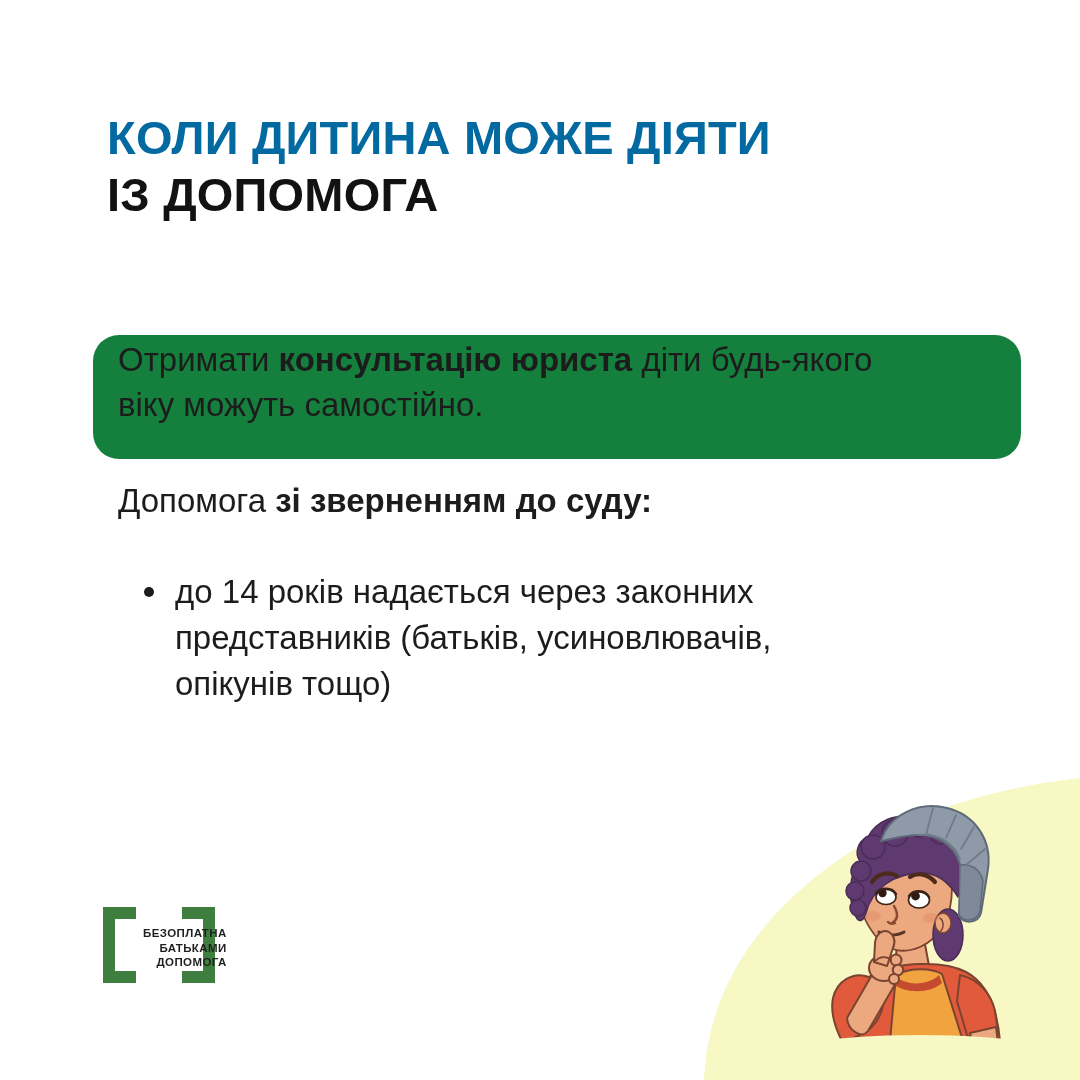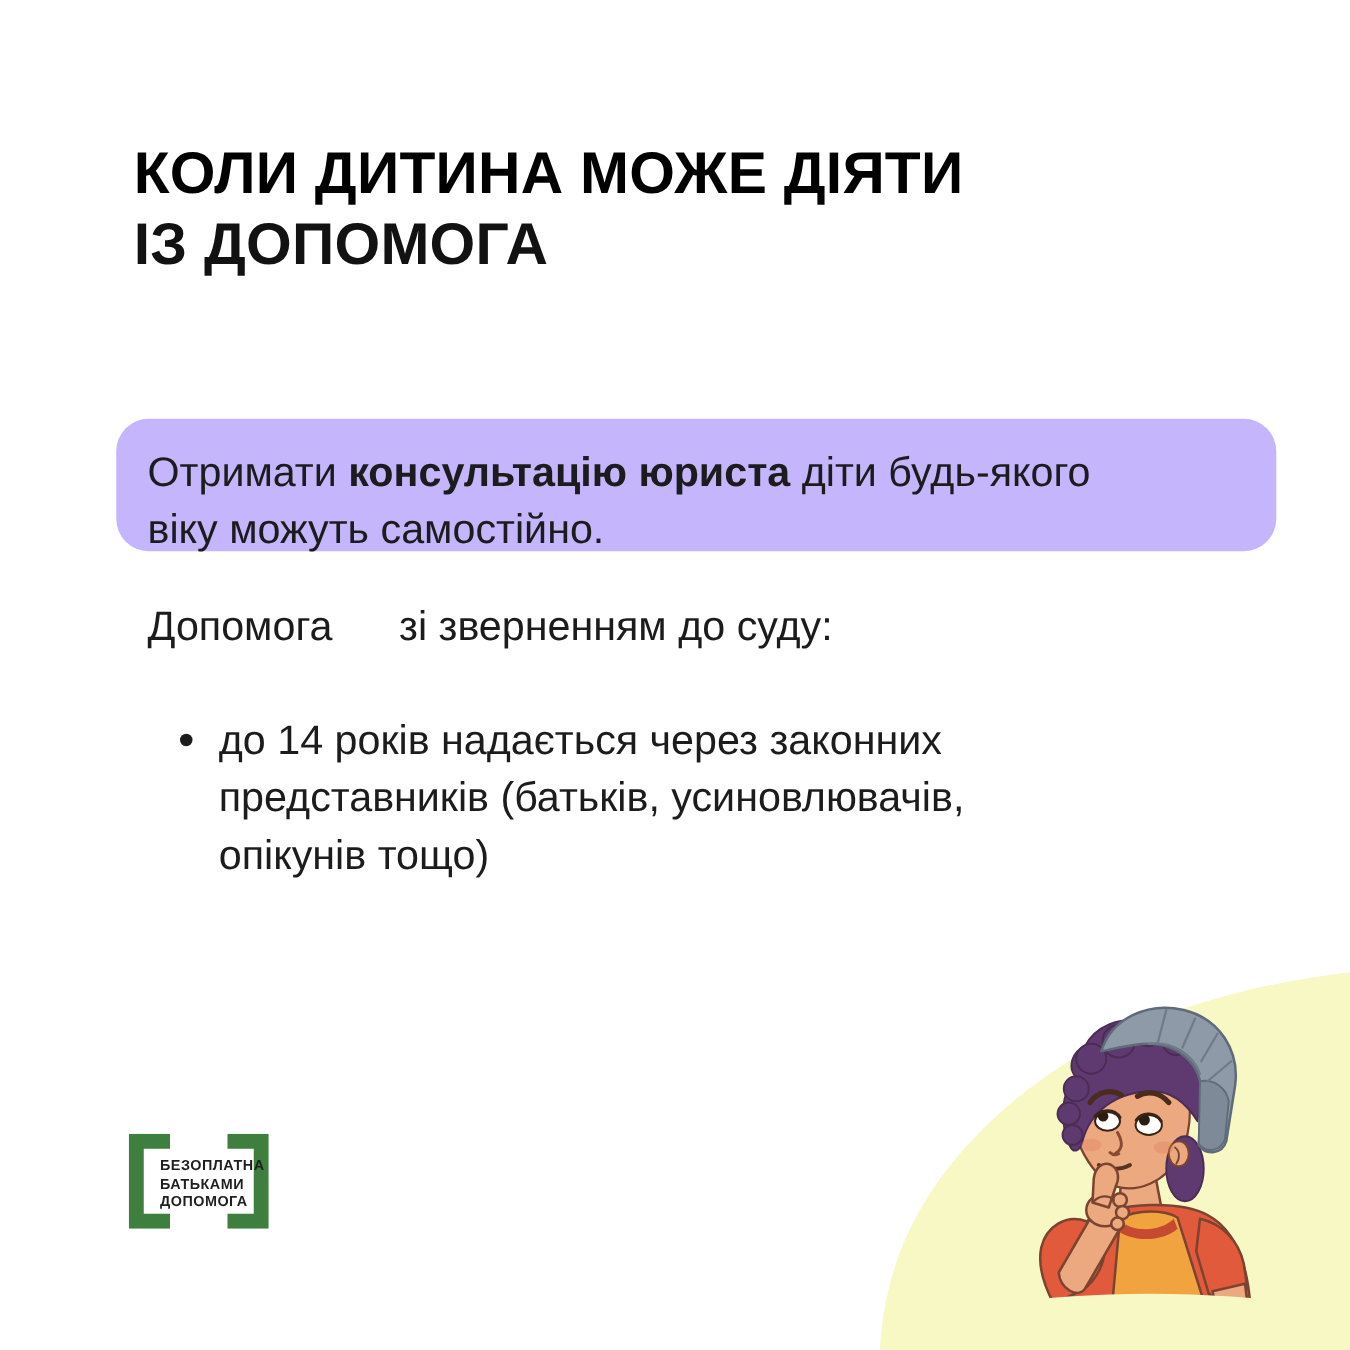--- a/index.html
+++ b/index.html
@@ -5,43 +5,43 @@
   html,body { margin:0; padding:0; background:#ffffff; }
   .canvas {
     position:relative; width:1080px; height:1080px; background:#ffffff;
     overflow:hidden; font-family:"Liberation Sans", sans-serif; color:#1c1c1c;
   }
   .pre-line { white-space:pre-line; }
 
   
   .title { position:absolute; left:107px; top:109px; font-size:47px; font-weight:700;
            line-height:57px; letter-spacing:0.2px; color:#121212; }
-  .title .green { color:#000000; }
+  .title .green { color:#0369a1; }
 
   
-  .info-box { position:absolute; left:93px; top:335px; width:928px; height:106px;
-              background:#c4b5fd; border-radius:26px; box-sizing:border-box;
-              padding:20px 16px 0 25px; font-size:33px; line-height:45px; }
+  .info-box { position:absolute; left:93px; top:335px; width:928px; height:124px;
+              background:#15803d; border-radius:26px; box-sizing:border-box;
+              padding:2px 16px 0 25px; font-size:33px; line-height:45px; }
   .info-box b { font-weight:700; }
 
   
   .section-heading { position:absolute; left:118px; top:478px; font-size:33px; line-height:46px; }
-  .section-heading b { font-weight:400;margin-left:44px; }
+  .section-heading b { font-weight:700; }
 
   
   .bullets { position:absolute; left:118px; top:569px; margin:0; padding:0; list-style:none; }
   .bullets li { position:relative; padding-left:57px; font-size:33px; line-height:46px; margin-bottom:17px; }
   .bullets li .dot { position:absolute; left:26px; top:18px; width:10px; height:10px;
                      border-radius:50%; background:#1c1c1c; }
 
   
   .logo { position:absolute; left:103px; top:907px; width:112px; height:76px; }
   .logo svg { position:absolute; left:0; top:0; }
-  .logo-text { position:absolute; left:25px; top:19px; font-size:11.5px; font-weight:700;
-               line-height:14.5px; letter-spacing:0.4px; color:#1f1f1f; }
+  .logo-text { position:absolute; left:40px; top:19px; font-size:11.5px; font-weight:700;
+               line-height:14.5px; letter-spacing:0.4px; color:#1f1f1f;text-align:right; }
 
   
   .scene { position:absolute; left:690px; top:765px; width:390px; height:315px; }
 </style>
 </head>
 <body>
 
 <div class="canvas">
 
   <div class="title">

